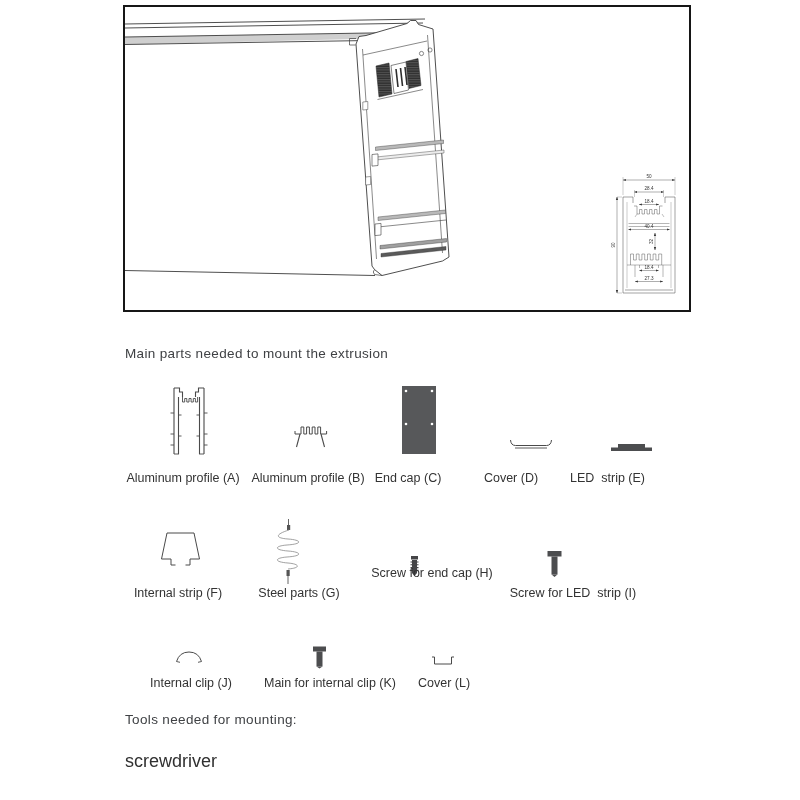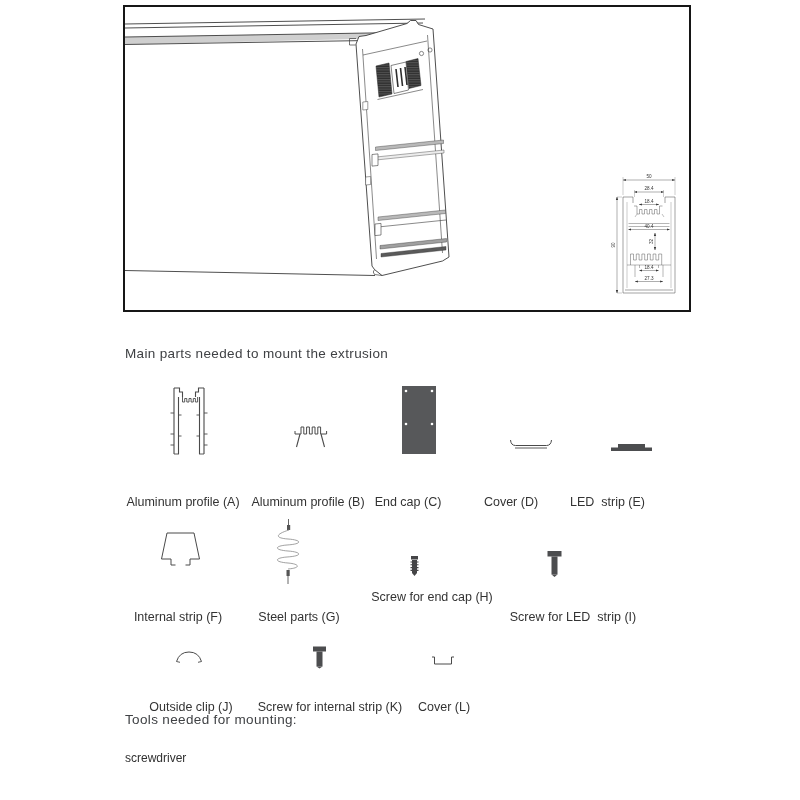--- a/index.html
+++ b/index.html
@@ -12,25 +12,25 @@
     position:absolute;left:123px;top:5px;width:568px;height:307px;
     border:2px solid #161616;box-sizing:border-box;background:#fff;
   }
   .drawing-box svg{position:absolute;left:0;top:0;}
   .heading{
     position:absolute;left:125px;
     font-size:13.5px;font-weight:normal;color:#3f4144;letter-spacing:0.35px;
     white-space:pre;
   }
   .plain-text{
-    position:absolute;left:125px;font-size:12px;color:#303030;white-space:pre;
+    position:absolute;left:125px;font-size:18px;color:#303030;white-space:pre;
   }
   .part-label{
     position:absolute;font-size:12.5px;color:#333333;text-align:center;
-    white-space:pre;line-height:1.15;margin-top:24px;
+    white-space:pre;line-height:1.15;
   }
   .part-icon{position:absolute;}
   .part-icon svg{display:block;}
 </style>
 </head>
 <body>
 
 <div class="drawing-box">
   <svg width="564" height="303" viewBox="0 0 564 303">
     <defs>
@@ -220,18 +220,18 @@
     <rect x="6.5" y="6.5" width="6" height="15" fill="#4c4d4f"></rect>
     <path d="M6.5,21.5 h6 l-3,2 z" fill="#4c4d4f"></path>
   </svg>
 </div>
 <div class="part-icon" style="left:430px;top:655px">
   <svg width="26" height="13" viewBox="0 0 26 13" stroke="#4a4a4a" fill="none" stroke-width="1">
     <path d="M4.5,2 v7 h17 v-7 M2,2 h2.5 M21.5,2 h2.5"></path>
   </svg>
 </div>
 
-<div class="part-label" style="left:143px;top:676px;width:96px">Outside clip (J)</div>
-<div class="part-label" style="left:253px;top:676px;width:154px">Screw for internal strip (K)</div>
+<div class="part-label" style="left:143px;top:676px;width:96px">Internal clip (J)</div>
+<div class="part-label" style="left:253px;top:676px;width:154px">Main for internal clip (K)</div>
 <div class="part-label" style="left:411px;top:676px;width:66px">Cover (L)</div>
 
 <div class="heading" style="top:712px">Tools needed for mounting:</div>
 <div class="plain-text" style="top:751px">screwdriver</div>
 
 </body></html>

